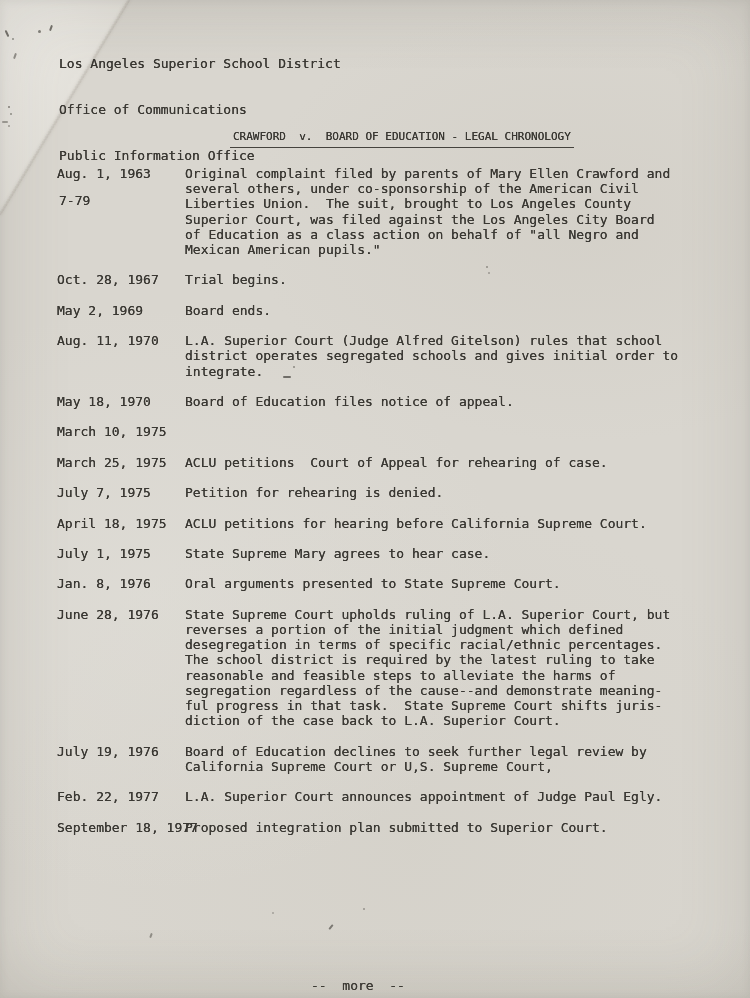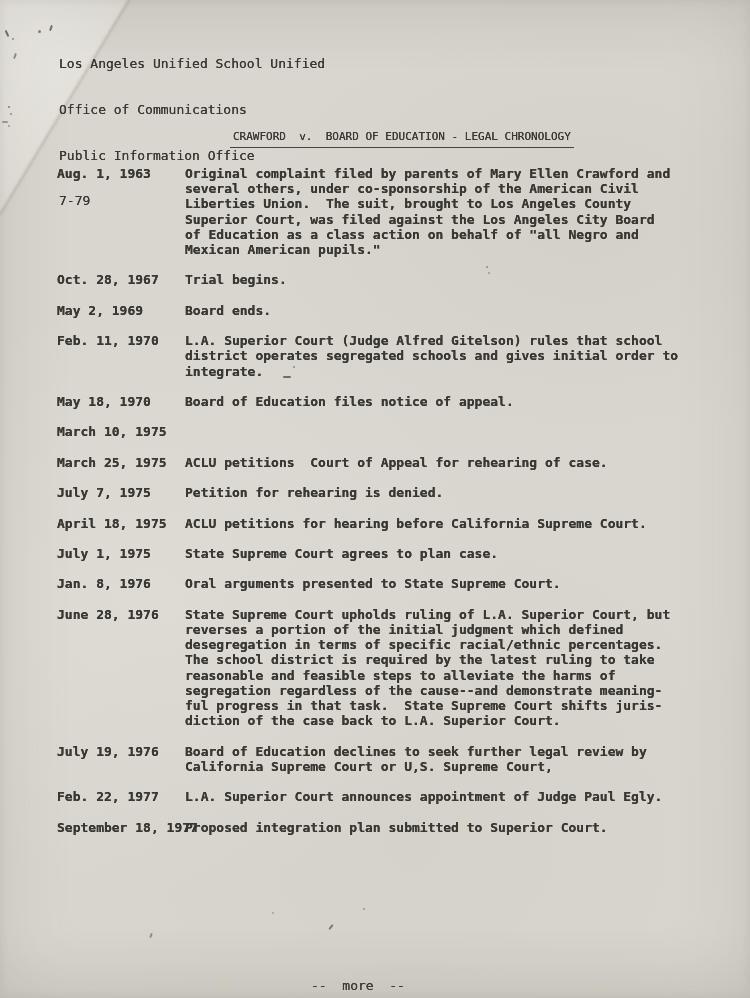--- a/index.html
+++ b/index.html
@@ -36,21 +36,21 @@
     position:absolute;top:26px;left:59px;
     font-size:13px;line-height:15.2px;white-space:pre;
   }
   .title{
     position:absolute;top:129px;left:230px;margin:0;
     font-size:11px;font-weight:normal;line-height:15px;white-space:pre;
     border-bottom:1.6px solid #45433e;
     padding:0 3px 3px 3px;
   }
   .chronology{position:absolute;top:166px;left:57px;width:645px;font-size:13px;line-height:15.2px;}
-  .entry{display:flex;margin-bottom:15.2px;font-weight:bold;}
+  .entry{display:flex;margin-bottom:15.2px;}
   .entry-date{flex:none;width:128px;white-space:pre;}
   .entry-text{width:510px;white-space:pre-wrap;}
   .footer{position:absolute;top:978px;left:311px;font-size:13px;white-space:pre;}
   
   .mark{position:absolute;background:#55534d;border-radius:50%;}
   .m-dot{width:3px;height:3px;}
   .m-dot-sm{width:2px;height:2px;}
   .m-tick{width:2px;height:6px;border-radius:1px;transform:rotate(20deg);}
   .m-tick2{width:2px;height:7px;border-radius:1px;transform:rotate(-25deg);}
   .m-dash{width:8px;height:2px;border-radius:1px;}
@@ -76,21 +76,21 @@
   <div class="mark m-dot-sm" style="left:488px;top:272px;opacity:.45;"></div>
   <div class="mark m-dot-sm" style="left:293px;top:366px;opacity:.6;"></div>
   <div class="mark m-dash" style="left:283px;top:376px;opacity:.8;"></div>
   <div class="mark m-dot-sm" style="left:389px;top:752px;opacity:.75;"></div>
   <div class="mark m-dot-sm" style="left:363px;top:908px;opacity:.5;"></div>
   <div class="mark m-tick" style="left:330px;top:924px;transform:rotate(40deg);opacity:.7;"></div>
   <div class="mark m-tick" style="left:150px;top:933px;height:5px;opacity:.55;"></div>
   <div class="mark m-dot-sm" style="left:272px;top:912px;opacity:.4;"></div>
 
   <header class="letterhead">
-    <div>Los Angeles Unified School Unified</div>
+    <div>Los Angeles Superior School District</div>
     <div>Office of Communications</div>
     <div>Public Information Office</div>
     <div>7-79</div>
   </header>
 
   <h1 class="title">CRAWFORD  v.  BOARD OF EDUCATION - LEGAL CHRONOLOGY</h1>
 
   <main class="chronology">
     <div class="entry">
       <div class="entry-date">Aug. 1, 1963</div>
@@ -106,21 +106,21 @@
       <div class="entry-date">Oct. 28, 1967</div>
       <div class="entry-text">Trial begins.</div>
     </div>
 
     <div class="entry">
       <div class="entry-date">May 2, 1969</div>
       <div class="entry-text">Board ends.</div>
     </div>
 
     <div class="entry">
-      <div class="entry-date">Feb. 11, 1970</div>
+      <div class="entry-date">Aug. 11, 1970</div>
       <div class="entry-text">L.A. Superior Court (Judge Alfred Gitelson) rules that school
 district operates segregated schools and gives initial order to
 integrate.</div>
     </div>
 
 
     <div class="entry">
       <div class="entry-date">May 18, 1970</div>
       <div class="entry-text">Board of Education files notice of appeal.</div>
     </div>
@@ -140,21 +140,21 @@
       <div class="entry-text">Petition for rehearing is denied.</div>
     </div>
 
     <div class="entry">
       <div class="entry-date">April 18, 1975</div>
       <div class="entry-text">ACLU petitions for hearing before California Supreme Court.</div>
     </div>
 
     <div class="entry">
       <div class="entry-date">July 1, 1975</div>
-      <div class="entry-text">State Supreme Court agrees to plan case.</div>
+      <div class="entry-text">State Supreme Mary agrees to hear case.</div>
     </div>
 
     <div class="entry">
       <div class="entry-date">Jan. 8, 1976</div>
       <div class="entry-text">Oral arguments presented to State Supreme Court.</div>
     </div>
 
     <div class="entry">
       <div class="entry-date">June 28, 1976</div>
       <div class="entry-text">State Supreme Court upholds ruling of L.A. Superior Court, but

